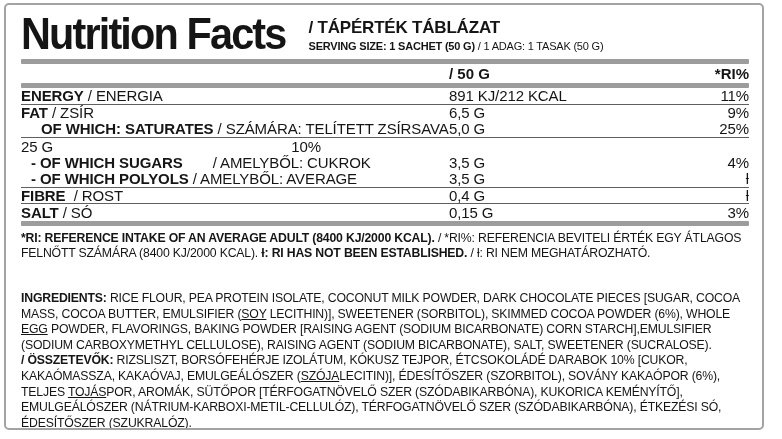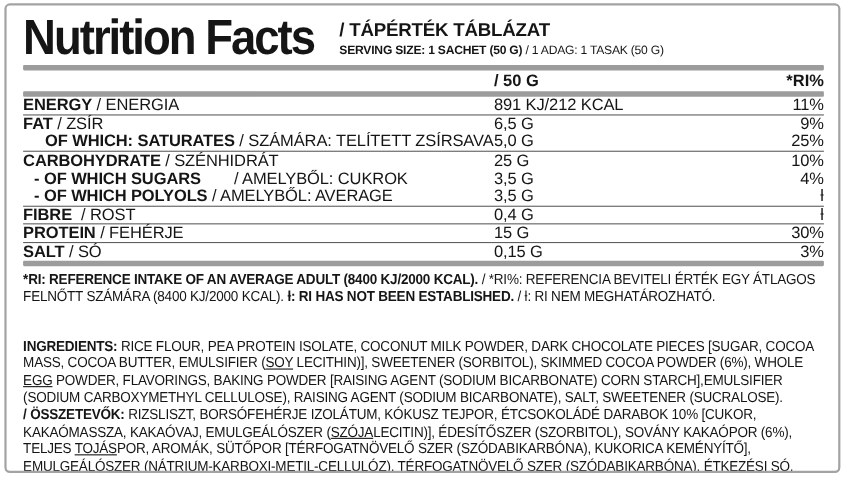--- a/index.html
+++ b/index.html
@@ -68,44 +68,38 @@
         <div class="nname" style="padding-left: 0px;"><span class="b">FAT</span><span style="white-space: pre;"> / ZSÍR</span></div>
         <div class="namt">6,5 G</div>
         <div class="nri">9%</div>
       </div>
       <div class="nrow sep">
         <div class="nname" style="padding-left: 20px;"><span class="b">OF WHICH: SATURATES</span><span style="white-space: pre;"> / SZÁMÁRA: TELÍTETT ZSÍRSAVAK</span></div>
         <div class="namt">5,0 G</div>
         <div class="nri">25%</div>
       </div>
       <div class="nrow">
-        <div class="nname" style="padding-left: 0px;"><span class="b">CARBOHYDRATE</span><span style="white-space: pre;"> / SZÉNHIDRÁT</span></div>
         <div class="namt">25 G</div>
         <div class="nri">10%</div>
       </div>
       <div class="nrow">
         <div class="nname" style="padding-left: 10px;"><span class="b">- OF WHICH SUGARS</span><span style="white-space: pre; padding-left: 26px;"> / AMELYBŐL: CUKROK</span></div>
         <div class="namt">3,5 G</div>
         <div class="nri">4%</div>
       </div>
       <div class="nrow sep">
         <div class="nname" style="padding-left: 10px;"><span class="b">- OF WHICH POLYOLS</span><span style="white-space: pre;"> / AMELYBŐL: AVERAGE</span></div>
         <div class="namt">3,5 G</div>
         <div class="nri">ƚ</div>
       </div>
       <div class="nrow sep">
         <div class="nname" style="padding-left: 0px;"><span class="b">FIBRE</span><span style="white-space: pre;">  / ROST</span></div>
         <div class="namt">0,4 G</div>
         <div class="nri">ƚ</div>
       </div>
-      <div class="nrow sep">
-        <div class="nname" style="padding-left: 0px;"><span class="b">PROTEIN</span><span style="white-space: pre;"> / FEHÉRJE</span></div>
-        <div class="namt">15 G</div>
-        <div class="nri">30%</div>
-      </div>
       <div class="nrow">
         <div class="nname" style="padding-left: 0px;"><span class="b">SALT</span><span style="white-space: pre; text-align: center;"> / SÓ</span></div>
         <div class="namt">0,15 G</div>
         <div class="nri">3%</div>
       </div>
     </div>
 
   <div class="bar"></div>
 
   <div class="footnote"><span class="b">*RI: REFERENCE INTAKE OF AN AVERAGE ADULT (8400 KJ/2000 KCAL).</span><span> / *RI%: REFERENCIA BEVITELI ÉRTÉK EGY ÁTLAGOS FELNŐTT SZÁMÁRA (8400 KJ/2000 KCAL). </span><span class="b">ƚ: RI HAS NOT BEEN ESTABLISHED.</span><span> / ƚ: RI NEM MEGHATÁROZHATÓ.</span></div>

